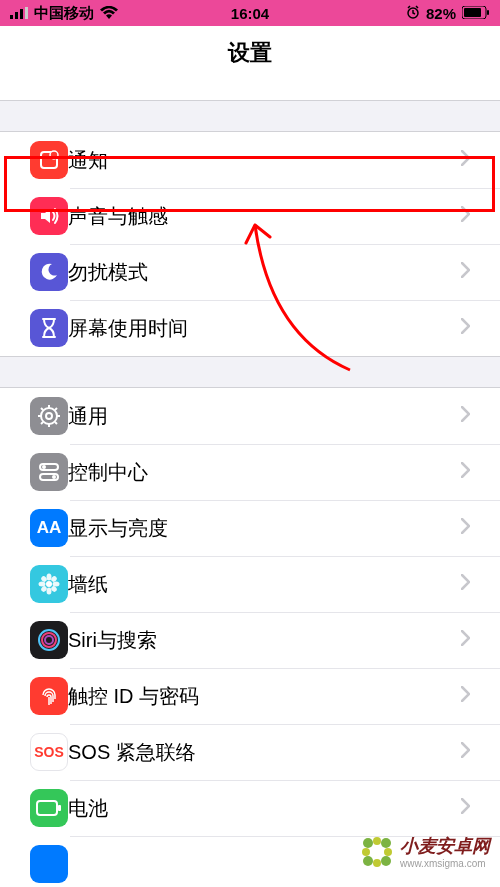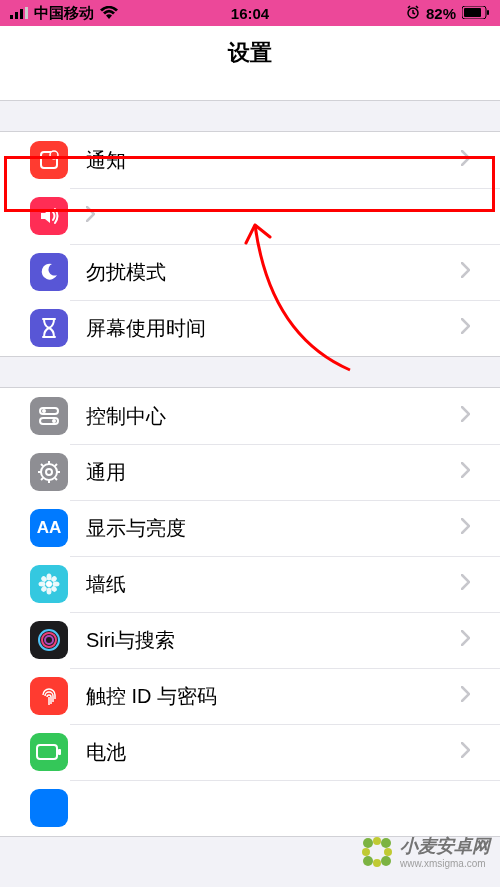--- a/index.html
+++ b/index.html
@@ -44,21 +44,20 @@
     content: "";
     position: absolute;
     left: 70px; right: 0; top: 0;
     height: 1px;
     background: #e5e5ea;
   }
   .icon {
     width: 38px; height: 38px;
     border-radius: 9px;
     display: flex; align-items: center; justify-content: center;
-    margin-right: 18px;
     flex-shrink: 0;
     color: #fff;
   }
   .label { font-size: 20px; flex: 1; color: #000; }
   .chevron { color: #c7c7cc; }
   .highlight-box {
     position: absolute;
     border: 3px solid #ff0000;
     pointer-events: none;
     left: 4px;
@@ -80,21 +79,21 @@
     position: absolute;
     right: 10px;
     bottom: 18px;
     display: flex;
     align-items: center;
     gap: 6px;
     z-index: 20;
   }
   .watermark-text {
     font-size: 18px;
-    color: #737373;
+    color: #7f1d1d;
     font-style: italic;
     font-weight: 600;
   }
   .wm-logo { width: 34px; height: 34px; }
 </style>
 </head>
 <body>
 
 <div class="status-bar">
   <div class="status-left">
@@ -150,20 +149,21 @@
           <path d="M1 1 L8 8 L1 15" stroke="#c7c7cc" stroke-width="2.5" fill="none" stroke-linecap="round"></path>
         </svg></span>
   </div>
   <div class="row">
     <div class="icon" style="background:#ff2d55">
       <svg width="24" height="24" viewBox="0 0 24 24">
           <path d="M4 9 H8 L13 5 V19 L8 15 H4 Z" fill="#fff"></path>
           <path d="M16 8 Q19 12 16 16 M18 5 Q23 12 18 19" stroke="#fff" stroke-width="2" fill="none" stroke-linecap="round"></path>
         </svg>
     </div>
+    <div class="label">声音与触感</div>
     <span class="chevron"><svg width="9" height="16" viewBox="0 0 9 16">
           <path d="M1 1 L8 8 L1 15" stroke="#c7c7cc" stroke-width="2.5" fill="none" stroke-linecap="round"></path>
         </svg></span>
   </div>
   <div class="row">
     <div class="icon" style="background:#5856d6">
       <svg width="22" height="22" viewBox="0 0 22 22">
           <path d="M14 3 A8 8 0 1 0 19 14 A6 6 0 0 1 14 3 Z" fill="#fff"></path>
         </svg>
     </div>
@@ -181,34 +181,20 @@
     <div class="label">屏幕使用时间</div>
     <span class="chevron"><svg width="9" height="16" viewBox="0 0 9 16">
           <path d="M1 1 L8 8 L1 15" stroke="#c7c7cc" stroke-width="2.5" fill="none" stroke-linecap="round"></path>
         </svg></span>
   </div>
 </div>
 
 <div class="spacer"></div>
 
 <div class="group">
-  <div class="row">
-    <div class="icon" style="background:#8e8e93">
-      <svg width="24" height="24" viewBox="0 0 24 24">
-          <rect x="3" y="4" width="18" height="6" rx="3" fill="none" stroke="#fff" stroke-width="2"></rect>
-          <circle cx="7" cy="7" r="2" fill="#fff"></circle>
-          <rect x="3" y="14" width="18" height="6" rx="3" fill="none" stroke="#fff" stroke-width="2"></rect>
-          <circle cx="17" cy="17" r="2" fill="#fff"></circle>
-        </svg>
-    </div>
-    <div class="label">控制中心</div>
-    <span class="chevron"><svg width="9" height="16" viewBox="0 0 9 16">
-          <path d="M1 1 L8 8 L1 15" stroke="#c7c7cc" stroke-width="2.5" fill="none" stroke-linecap="round"></path>
-        </svg></span>
-  </div>
   <div class="row">
     <div class="icon" style="background:#8e8e93">
       <svg width="24" height="24" viewBox="0 0 24 24">
           <circle cx="12" cy="12" r="8" fill="none" stroke="#fff" stroke-width="2"></circle>
           <circle cx="12" cy="12" r="3" fill="none" stroke="#fff" stroke-width="2"></circle>
           <g stroke="#fff" stroke-width="2">
             <line x1="12" y1="1" x2="12" y2="4"></line>
             <line x1="12" y1="20" x2="12" y2="23"></line>
             <line x1="1" y1="12" x2="4" y2="12"></line>
             <line x1="20" y1="12" x2="23" y2="12"></line>
@@ -218,20 +204,34 @@
             <line x1="18" y1="6" x2="20" y2="4"></line>
           </g>
         </svg>
     </div>
     <div class="label">通用</div>
     <span class="chevron"><svg width="9" height="16" viewBox="0 0 9 16">
           <path d="M1 1 L8 8 L1 15" stroke="#c7c7cc" stroke-width="2.5" fill="none" stroke-linecap="round"></path>
         </svg></span>
   </div>
   <div class="row">
+    <div class="icon" style="background:#8e8e93">
+      <svg width="24" height="24" viewBox="0 0 24 24">
+          <rect x="3" y="4" width="18" height="6" rx="3" fill="none" stroke="#fff" stroke-width="2"></rect>
+          <circle cx="7" cy="7" r="2" fill="#fff"></circle>
+          <rect x="3" y="14" width="18" height="6" rx="3" fill="none" stroke="#fff" stroke-width="2"></rect>
+          <circle cx="17" cy="17" r="2" fill="#fff"></circle>
+        </svg>
+    </div>
+    <div class="label">控制中心</div>
+    <span class="chevron"><svg width="9" height="16" viewBox="0 0 9 16">
+          <path d="M1 1 L8 8 L1 15" stroke="#c7c7cc" stroke-width="2.5" fill="none" stroke-linecap="round"></path>
+        </svg></span>
+  </div>
+  <div class="row">
     <div class="icon" style="background:#007aff;font-weight:700;font-size:17px">AA</div>
     <div class="label">显示与亮度</div>
     <span class="chevron"><svg width="9" height="16" viewBox="0 0 9 16">
           <path d="M1 1 L8 8 L1 15" stroke="#c7c7cc" stroke-width="2.5" fill="none" stroke-linecap="round"></path>
         </svg></span>
   </div>
   <div class="row">
     <div class="icon" style="background:#34c8e0">
       <svg width="24" height="24" viewBox="0 0 24 24">
           <circle cx="12" cy="12" r="3" fill="#fff"></circle>
@@ -268,20 +268,27 @@
   <div class="row">
     <div class="icon" style="background:#ff3b30">
       <svg width="24" height="24" viewBox="0 0 24 24" fill="none" stroke="#fff" stroke-width="1.5">
           <path d="M6 11 A6 6 0 0 1 18 11 V15"></path>
           <path d="M8 12 A4 4 0 0 1 16 12 V18"></path>
           <path d="M10 13 A2 2 0 0 1 14 13 V20"></path>
           <path d="M12 13 V21"></path>
         </svg>
     </div>
     <div class="label">触控 ID 与密码</div>
+    <span class="chevron"><svg width="9" height="16" viewBox="0 0 9 16">
+          <path d="M1 1 L8 8 L1 15" stroke="#c7c7cc" stroke-width="2.5" fill="none" stroke-linecap="round"></path>
+        </svg></span>
+  </div>
+  <div class="row">
+    <div class="icon" style="background:#fff;color:#ff3b30;border:1px solid #e5e5ea;font-weight:800;font-size:14px">SOS</div>
+    <div class="label">SOS 紧急联络</div>
     <span class="chevron"><svg width="9" height="16" viewBox="0 0 9 16">
           <path d="M1 1 L8 8 L1 15" stroke="#c7c7cc" stroke-width="2.5" fill="none" stroke-linecap="round"></path>
         </svg></span>
   </div>
   <div class="row">
     <div class="icon" style="background:#34c759">
       <svg width="26" height="16" viewBox="0 0 26 16">
           <rect x="1" y="1" width="20" height="14" rx="3" fill="none" stroke="#fff" stroke-width="2"></rect>
           <rect x="22" y="5" width="3" height="6" rx="1" fill="#fff"></rect>
         </svg>

